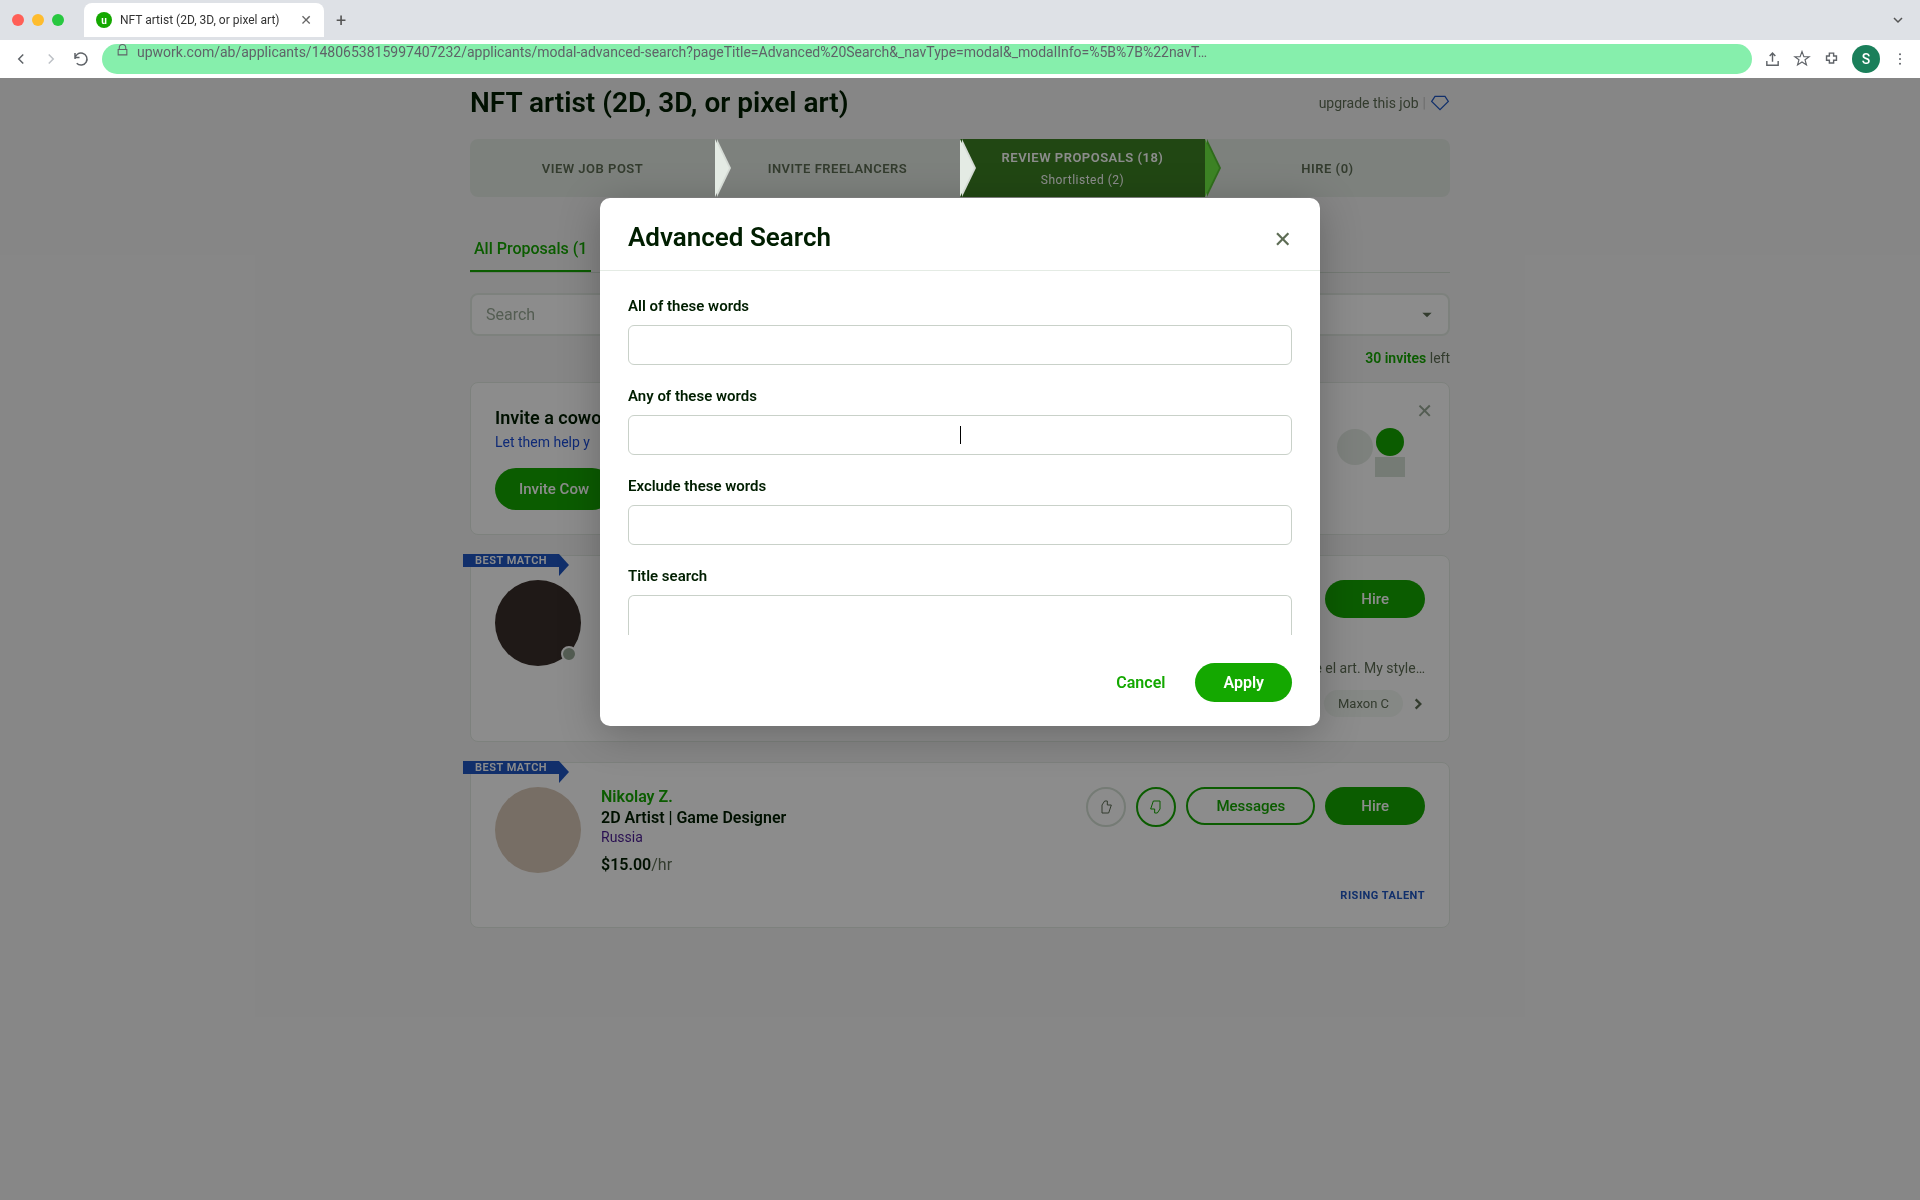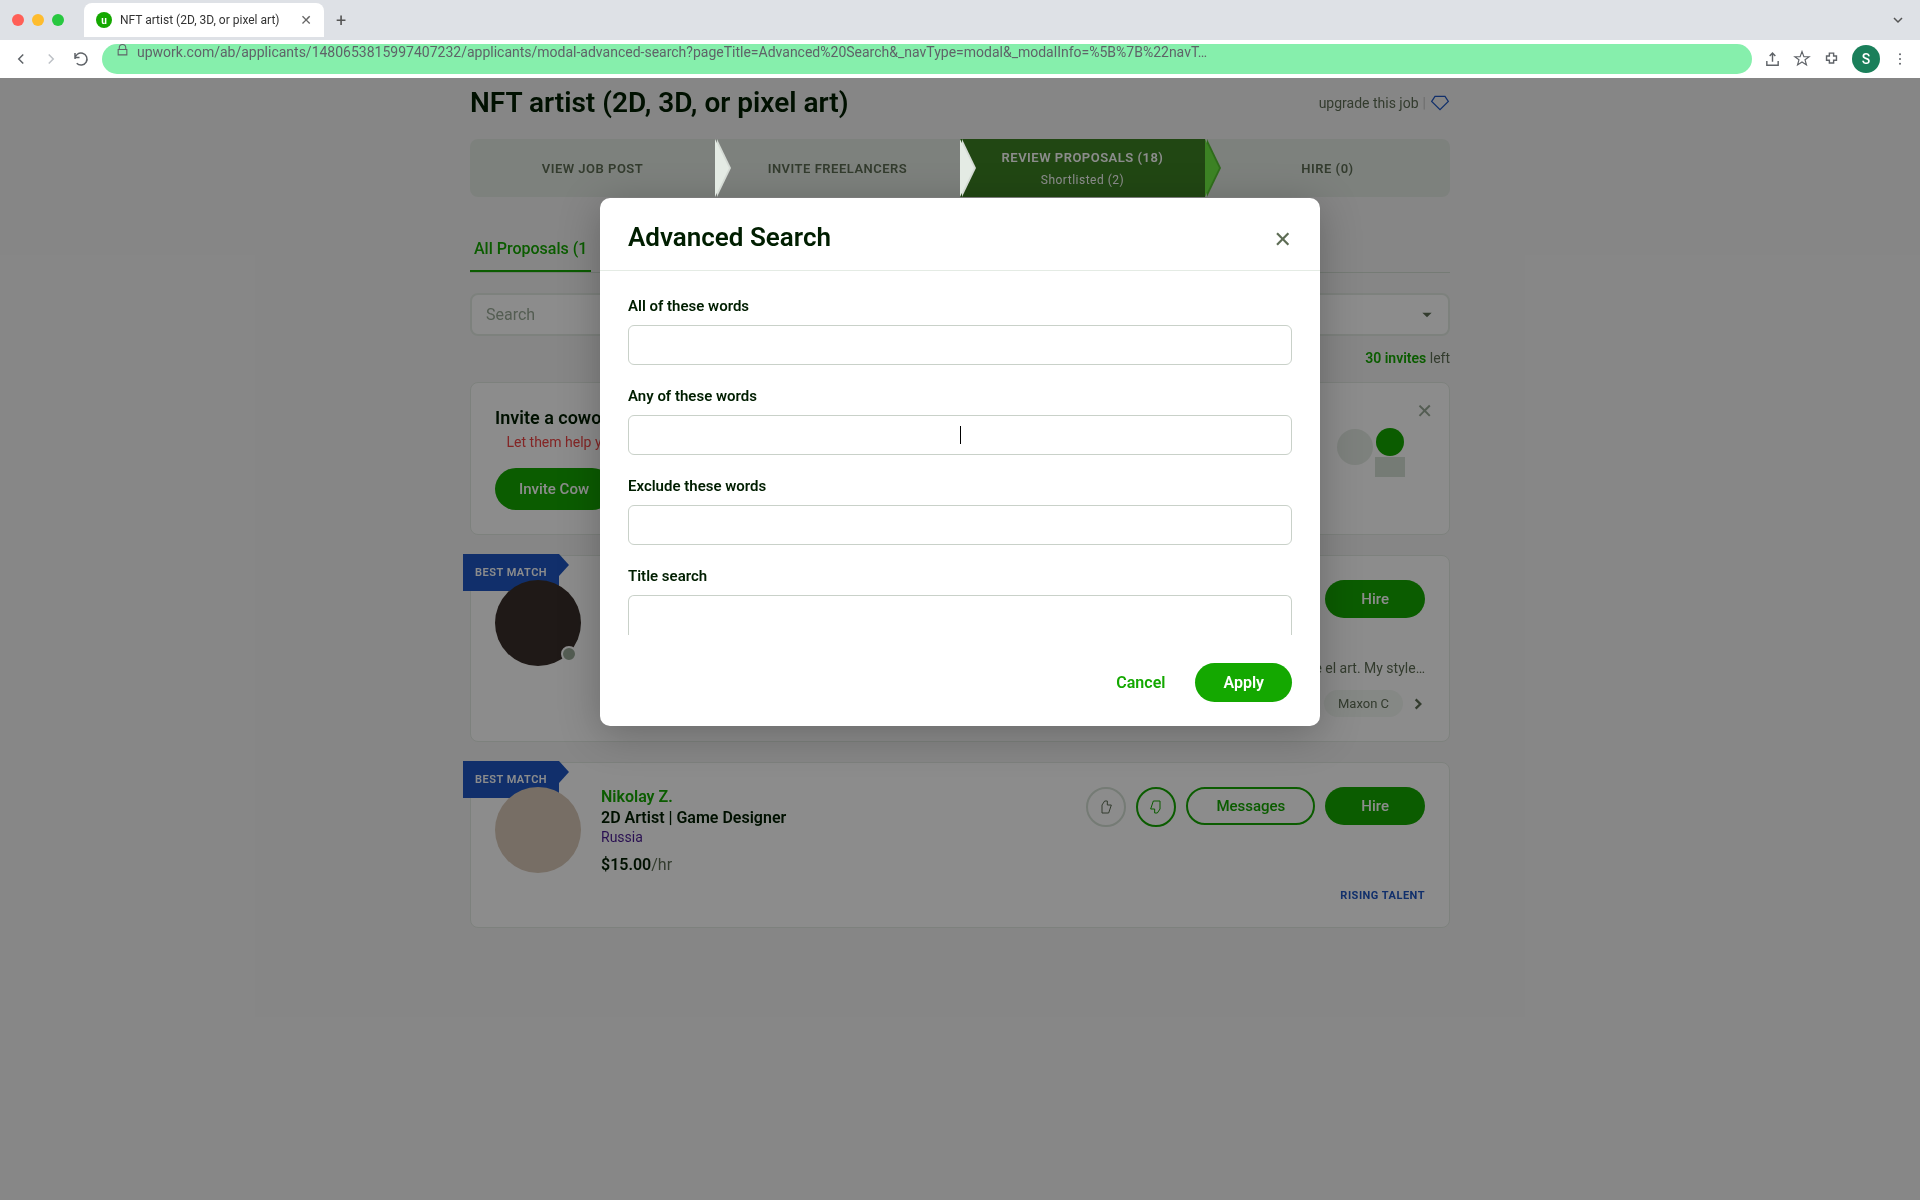--- a/index.html
+++ b/index.html
@@ -54,28 +54,28 @@
 .search-row { display: flex; gap: 12px; margin-top: 20px; }
 .search-input-wrap { flex: 1; border: 2px solid #e4ebe4; border-radius: 8px; padding: 10px 14px; color: #9aaa97; background: #fff; }
 .sort-select { width: 200px; border: 2px solid #e4ebe4; border-radius: 8px; padding: 10px 14px; background: #fff; display: flex; justify-content: flex-end; align-items: center; }
 
 .invites-left { text-align: right; margin-top: 14px; font-size: 14px; color: #5e6d55; }
 .invites-count { color: #14a800; font-weight: 600; }
 
 
 .coworker-card { background: #fff; border: 1px solid #e4ebe4; border-radius: 8px; padding: 24px; margin-top: 16px; position: relative; display: flex; justify-content: space-between; }
 .coworker-title { font-size: 18px; font-weight: 600; color: #001e00; }
-.coworker-sub { color: #ef4444; margin-top: 6px; font-size: 14px; text-align: center; }
+.coworker-sub { color: #1d4ed8; margin-top: 6px; font-size: 14px; }
 .coworker-btn { background: #14a800; color: #fff; border: none; border-radius: 24px; padding: 12px 24px; font-size: 15px; font-weight: 500; margin-top: 18px; }
 .coworker-close { position: absolute; top: 16px; right: 16px; color: #9aaa97; font-size: 20px; cursor: pointer; }
 .coworker-illustration { width: 100px; height: 80px; }
 
 
 .proposal-card { background: #fff; border: 1px solid #e4ebe4; border-radius: 8px; margin-top: 20px; position: relative; padding: 24px; display: flex; gap: 20px; }
-.best-match { position: absolute; top: -2px; left: -8px; background: #1f57c3; color: #fff; font-size: 11px; font-weight: 600; padding: 12px 12px; letter-spacing: 0.5px; }
+.best-match { position: absolute; top: -2px; left: -8px; background: #1f57c3; color: #fff; font-size: 11px; font-weight: 600; padding: 0 12px; letter-spacing: 0.5px; }
 .best-match::after { content: ''; position: absolute; right: -10px; top: 0; border-left: 10px solid #1f57c3; border-top: 11px solid transparent; border-bottom: 11px solid transparent; }
 .avatar { width: 86px; height: 86px; border-radius: 50%; background: #3a2f2a; position: relative; flex-shrink: 0; }
 .avatar-status { position: absolute; bottom: 4px; right: 4px; width: 16px; height: 16px; background: #9aaa97; border: 2px solid #fff; border-radius: 50%; }
 .proposal-info { flex: 1; }
 .freelancer-name { color: #14a800; font-weight: 600; font-size: 16px; }
 .freelancer-title { color: #001e00; font-weight: 600; margin-top: 2px; }
 .freelancer-location { color: #4c1d95; font-size: 14px; margin-top: 2px; }
 .freelancer-rate { color: #001e00; font-weight: 600; margin-top: 10px; }
 .rate-unit { font-weight: 400; color: #5e6d55; }
 .proposal-actions { display: flex; gap: 10px; align-items: flex-start; }

